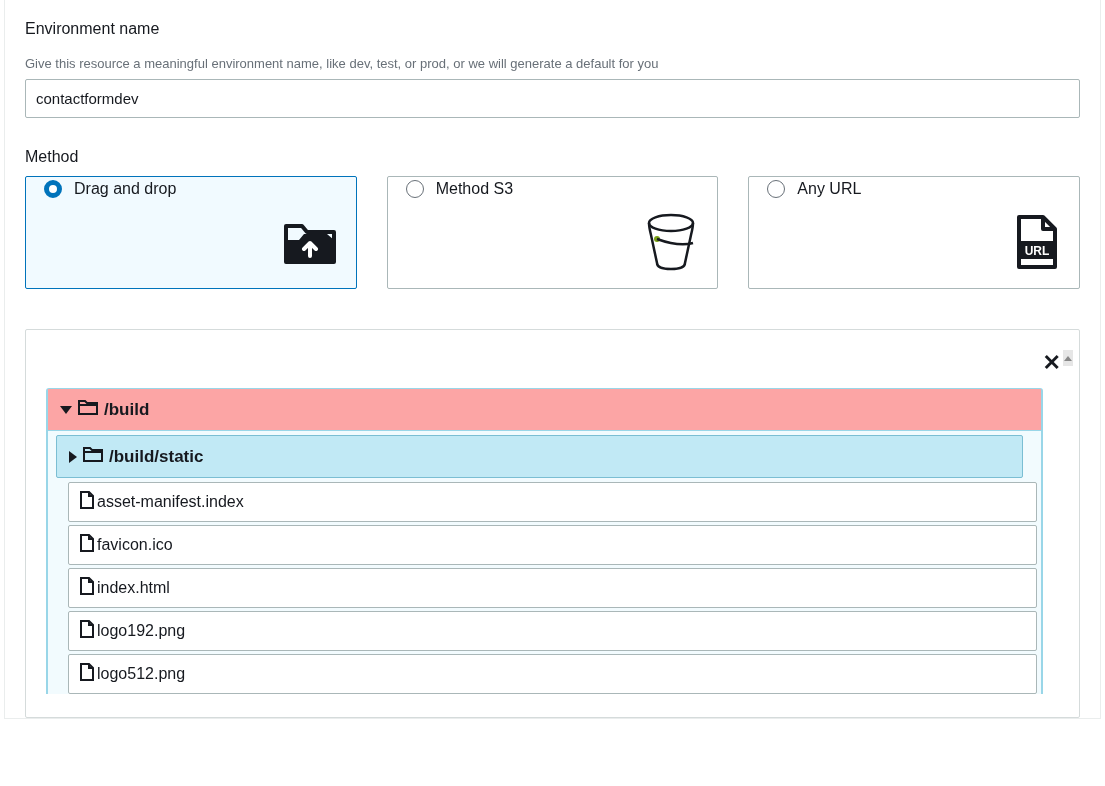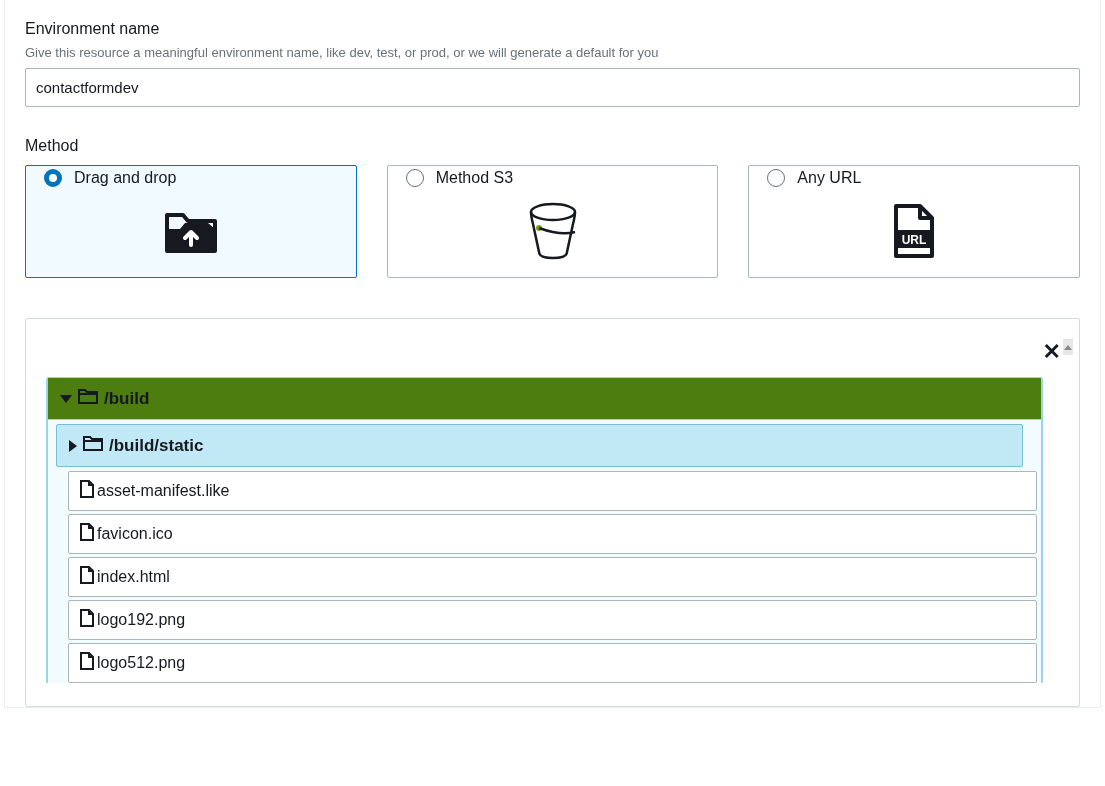--- a/index.html
+++ b/index.html
@@ -15,21 +15,21 @@
       margin: 0 4px;
       padding-bottom: 0;
     }
     .form-section {
       padding: 20px 20px 0 20px;
     }
     .field-label {
       font-size: 16px;
       font-weight: 400;
       color: #16191f;
-      margin-bottom: 7px;
+      margin-bottom: 18px;
     }
     .field-help {
       font-size: 13px;
       color: #687078;
       margin-bottom: 8px;
     }
     .text-input {
       width: 100%;
       border: 1px solid #aab7b8;
       border-radius: 2px;
@@ -76,21 +76,21 @@
     .method-card.selected .radio {
       border: 5px solid #0073bb;
       background: #fff;
     }
     .card-title {
       font-size: 16px;
       color: #16191f;
     }
     .card-icon-wrap {
       display: flex;
-      justify-content: center;
+      justify-content: flex-end;
       align-items: center;
       height: 56px;
     }
 
     .dropzone-panel {
       margin: 40px 20px 0 20px;
       border: 1px solid #d5dbdb;
       border-radius: 2px;
       position: relative;
       padding: 20px;
@@ -120,21 +120,21 @@
       margin-right: 16px;
     }
     .folder-row {
       display: flex;
       align-items: center;
       gap: 6px;
       padding: 10px 12px;
       font-size: 17px;
       font-weight: 700;
       border-bottom: 1px solid #99d6e8;
-      background: #4d7c0f;
+      background: #fca5a5;
       cursor: pointer;
     }
     .folder-row.sub {
       background: #c1e9f5;
       margin: 0 4px;
       border: 1px solid #7bbed3;
       border-radius: 2px;
     }
     .caret {
       width: 0; height: 0;
@@ -276,21 +276,21 @@
         </div>
       </div>
 
       <div class="file-list">
         <div class="file-row">
           <span class="file-icon">
             <svg width="16" height="18" viewBox="0 0 16 18">
                 <path d="M2 1 h8 l4 4 v12 h-12 z M10 1 v4 h4" fill="none" stroke="#16191f" stroke-width="2"></path>
               </svg>
           </span>
-          <span>asset-manifest.like</span>
+          <span>asset-manifest.index</span>
         </div>
         <div class="file-row">
           <span class="file-icon">
             <svg width="16" height="18" viewBox="0 0 16 18">
                 <path d="M2 1 h8 l4 4 v12 h-12 z M10 1 v4 h4" fill="none" stroke="#16191f" stroke-width="2"></path>
               </svg>
           </span>
           <span>favicon.ico</span>
         </div>
         <div class="file-row">

